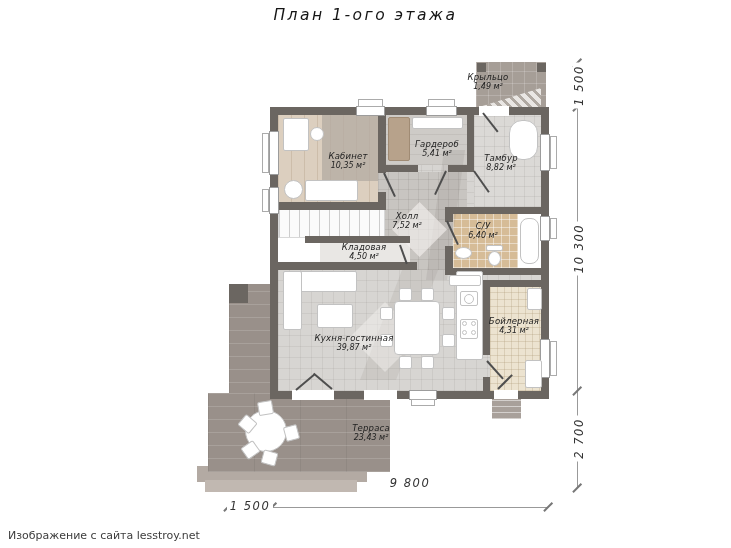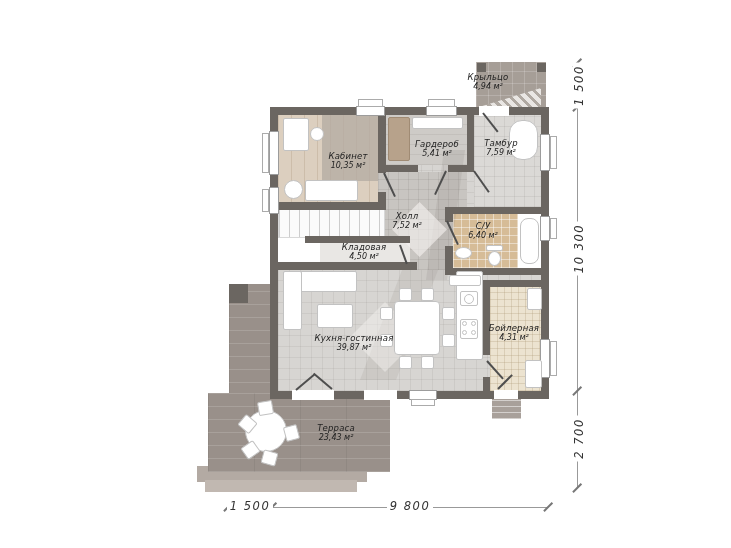--- a/index.html
+++ b/index.html
@@ -60,20 +60,21 @@
   .tick{position:absolute;width:12px;height:1.5px;background:#777;transform:rotate(-45deg)}
   .dim-label{position:absolute;font-style:italic;font-size:11.5px;letter-spacing:1.5px;color:#333;
     background:#fff;text-align:center;line-height:13px;height:13px}
   .dim-label.v{transform:rotate(-90deg)}
 </style>
 </head>
 <body>
 
 <div class="stage">
 
+  <div class="title">План 1-ого этажа</div>
 
   <div class="f-step" style="left:197px;top:466px;width:170px;height:16px;background:#b3aaa3"></div>
   <div class="f-step" style="left:205px;top:480px;width:152px;height:12px;background:#c1b8b1"></div>
   <div class="floor f-terr" style="left:229px;top:284px;width:43px;height:112px"></div>
   <div class="wall" style="left:229px;top:284px;width:19px;height:19px"></div>
   <div class="floor f-terr" style="left:208px;top:393px;width:182px;height:79px"></div>
   <div class="furn round" style="left:245px;top:410px;width:42px;height:42px"></div>
   <div class="furn" style="left:258px;top:401px;width:15px;height:14px;transform:rotate(-10deg)"></div>
   <div class="furn" style="left:240px;top:417px;width:15px;height:14px;transform:rotate(40deg)"></div>
   <div class="furn" style="left:243px;top:443px;width:15px;height:14px;transform:rotate(-35deg)"></div>
@@ -201,62 +202,63 @@
   <div class="door" style="left:400px;top:244px;width:20px;transform:rotate(70deg)"></div>
 
   <div class="room-label" style="left:348px;top:161px">
     <div class="a">Кабинет</div>
     <div class="b">10,35 м²</div>
   </div>
   <div class="room-label" style="left:437px;top:149px">
     <div class="a">Гардероб</div>
     <div class="b">5,41 м²</div>
   </div>
-  <div class="room-label" style="left:501px;top:148px">
+  <div class="room-label" style="left:501px;top:163px">
     <div class="a">Тамбур</div>
-    <div class="b">7,59 м²</div>
+    <div class="b">8,82 м²</div>
   </div>
   <div class="room-label" style="left:407px;top:221px">
     <div class="a">Холл</div>
     <div class="b">7,52 м²</div>
   </div>
   <div class="room-label" style="left:483px;top:231px">
     <div class="a">С/У</div>
     <div class="b">6,40 м²</div>
   </div>
   <div class="room-label" style="left:364px;top:252px">
     <div class="a">Кладовая</div>
     <div class="b">4,50 м²</div>
   </div>
   <div class="room-label" style="left:354px;top:343px">
     <div class="a">Кухня-гостинная</div>
     <div class="b">39,87 м²</div>
   </div>
-  <div class="room-label" style="left:514px;top:333px">
+  <div class="room-label" style="left:514px;top:326px">
     <div class="a">Бойлерная</div>
     <div class="b">4,31 м²</div>
   </div>
-  <div class="room-label" style="left:336px;top:433px">
+  <div class="room-label" style="left:371px;top:433px">
     <div class="a">Терраса</div>
     <div class="b">23,43 м²</div>
   </div>
   <div class="room-label" style="left:488px;top:82px">
     <div class="a">Крыльцо</div>
-    <div class="b">4,94 м²</div>
+    <div class="b">1,49 м²</div>
   </div>
 
   <div class="dim-line" style="left:577px;top:63px;width:1px;height:425px"></div>
   <div class="tick" style="left:571px;top:62px"></div>
   <div class="tick" style="left:571px;top:106px"></div>
   <div class="tick" style="left:571px;top:390px"></div>
   <div class="tick" style="left:571px;top:487px"></div>
   <div class="dim-label v" style="left:556px;top:79px;width:46px">1 500</div>
   <div class="dim-label v" style="left:552px;top:242px;width:54px">10 300</div>
   <div class="dim-label v" style="left:556px;top:432px;width:46px">2 700</div>
 
   <div class="dim-line" style="left:228px;top:507px;width:320px;height:1px"></div>
   <div class="tick" style="left:222px;top:506px"></div>
   <div class="tick" style="left:266px;top:506px"></div>
   <div class="tick" style="left:542px;top:506px"></div>
   <div class="dim-label" style="left:227px;top:500px;width:46px">1 500</div>
-  <div class="dim-label" style="left:387px;top:500px;width:46px">9 800</div>
-
+  <div class="dim-label" style="left:387px;top:477px;width:46px">9 800</div>
+
+  <div class="wm">Изображение с сайта lesstroy.net</div>
 </div>
 
 </body></html>

